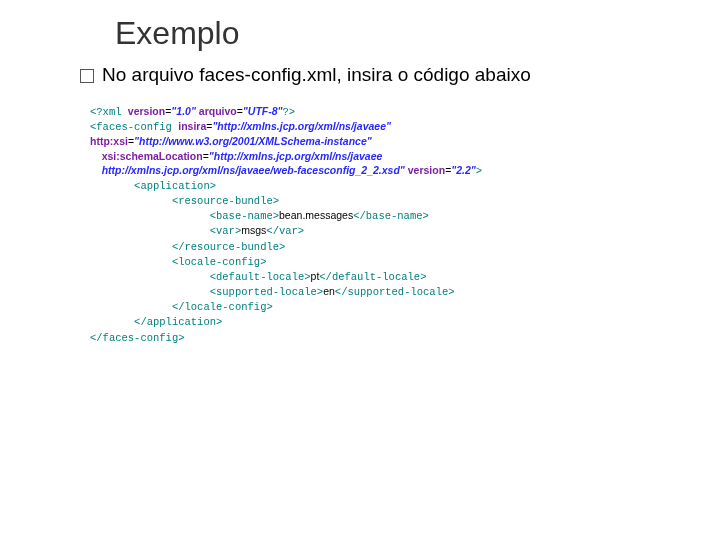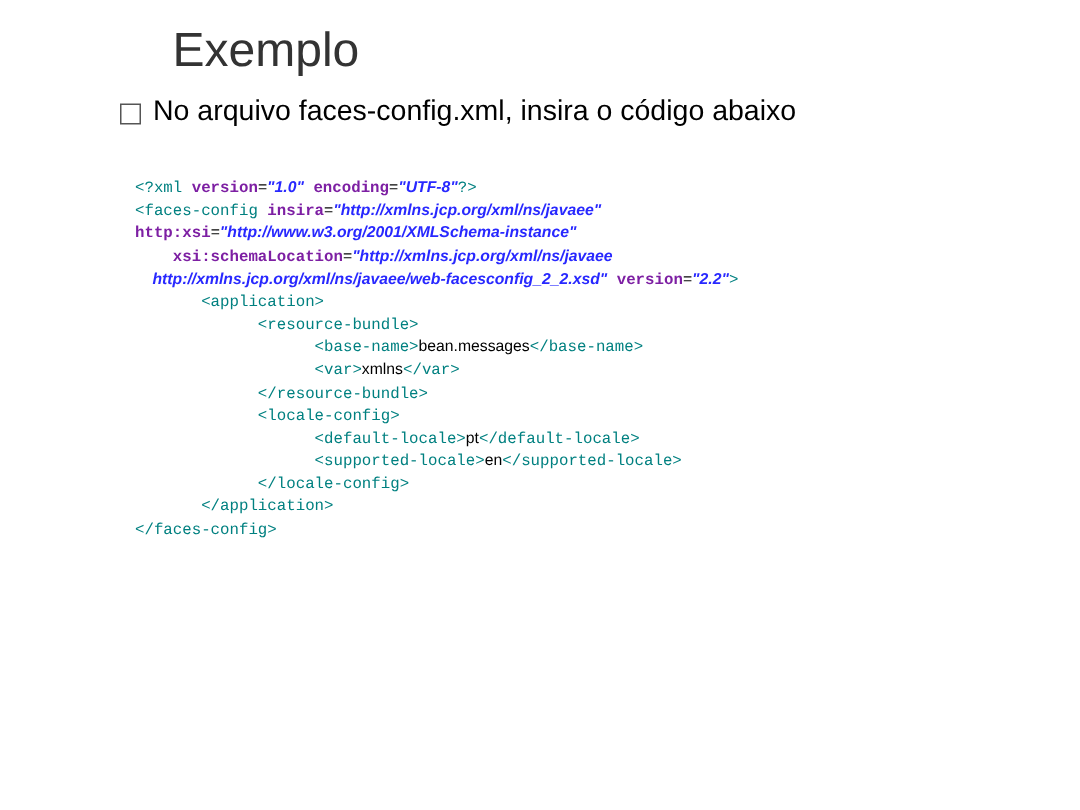--- a/index.html
+++ b/index.html
@@ -20,21 +20,21 @@
   }
   .title {
     font-size: 32px;
     color: #333333;
     margin: 0 0 12px 25px;
     font-weight: normal;
   }
   .bullet-row {
     display: flex;
     align-items: flex-start;
-    margin-bottom: 32px;
+    margin-bottom: 18px;
     margin-left: -10px;
   }
   .bullet {
     width: 12px;
     height: 12px;
     border: 1px solid #555;
     flex: 0 0 auto;
     margin-top: 5px;
     margin-right: 8px;
   }
@@ -43,45 +43,45 @@
     color: #000000;
   }
   .code {
     font-family: "Comic Sans MS", "Comic Sans", cursive, sans-serif;
     font-size: 10.5px;
     line-height: 1.35;
     white-space: pre;
     color: #000000;
     margin-left: 0;
   }
-  .attr { color: #7d1fa3; font-weight: bold; font-family: Liberation Mono, monospace; }
+  .attr { color: #7d1fa3; font-weight: bold; }
   .value { color: #2828ff; font-style: italic; font-weight: bold; }
   .tag { color: #008080; font-family: Liberation Mono, monospace; }
   .content { color: #000000; }
 </style>
 </head>
 <body>
 
 <div class="slide">
   <h1 class="title">Exemplo</h1>
 
   <div class="bullet-row">
     <span class="bullet"></span>
     <span class="bullet-text">No arquivo faces-config.xml, insira o código abaixo</span>
   </div>
 
-  <div class="code"><span><span class="tag">&lt;?xml </span><span class="attr">version</span><span>=</span><span class="value">"1.0"</span><span class="attr"> encoding</span><span>=</span><span class="value">"UTF-8"</span><span class="tag">?&gt;</span></span>
+  <div class="code"><span><span class="tag">&lt;?xml </span><span class="attr">version</span><span>=</span><span class="value">"1.0"</span><span class="attr"> arquivo</span><span>=</span><span class="value">"UTF-8"</span><span class="tag">?&gt;</span></span>
 <span><span class="tag">&lt;faces-config </span><span class="attr">insira</span><span>=</span><span class="value">"http://xmlns.jcp.org/xml/ns/javaee"</span></span>
 <span><span class="attr">http:xsi</span><span>=</span><span class="value">"http://www.w3.org/2001/XMLSchema-instance"</span></span>
 <span><span class="attr">    xsi:schemaLocation</span><span>=</span><span class="value">"http://xmlns.jcp.org/xml/ns/javaee</span></span>
 <span><span class="value">    http://xmlns.jcp.org/xml/ns/javaee/web-facesconfig_2_2.xsd"</span><span class="attr"> version</span><span>=</span><span class="value">"2.2"</span><span class="tag">&gt;</span></span>
 <span><span class="tag">       &lt;application&gt;</span></span>
 <span><span class="tag">             &lt;resource-bundle&gt;</span></span>
 <span><span class="tag">                   &lt;base-name&gt;</span><span class="content">bean.messages</span><span class="tag">&lt;/base-name&gt;</span></span>
-<span><span class="tag">                   &lt;var&gt;</span><span class="content">xmlns</span><span class="tag">&lt;/var&gt;</span></span>
+<span><span class="tag">                   &lt;var&gt;</span><span class="content">msgs</span><span class="tag">&lt;/var&gt;</span></span>
 <span><span class="tag">             &lt;/resource-bundle&gt;</span></span>
 <span><span class="tag">             &lt;locale-config&gt;</span></span>
 <span><span class="tag">                   &lt;default-locale&gt;</span><span class="content">pt</span><span class="tag">&lt;/default-locale&gt;</span></span>
 <span><span class="tag">                   &lt;supported-locale&gt;</span><span class="content">en</span><span class="tag">&lt;/supported-locale&gt;</span></span>
 <span><span class="tag">             &lt;/locale-config&gt;</span></span>
 <span><span class="tag">       &lt;/application&gt;</span></span>
 <span><span class="tag">&lt;/faces-config&gt;</span></span></div>
 </div>
 
 </body></html>

